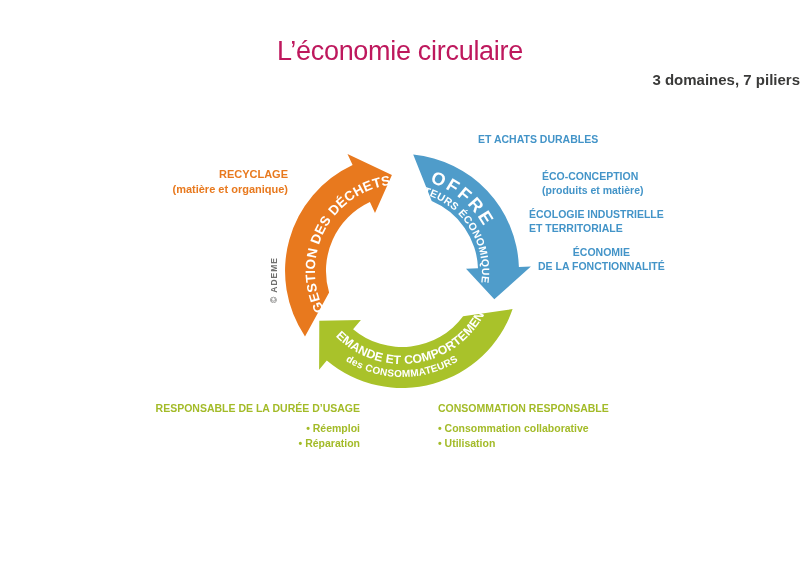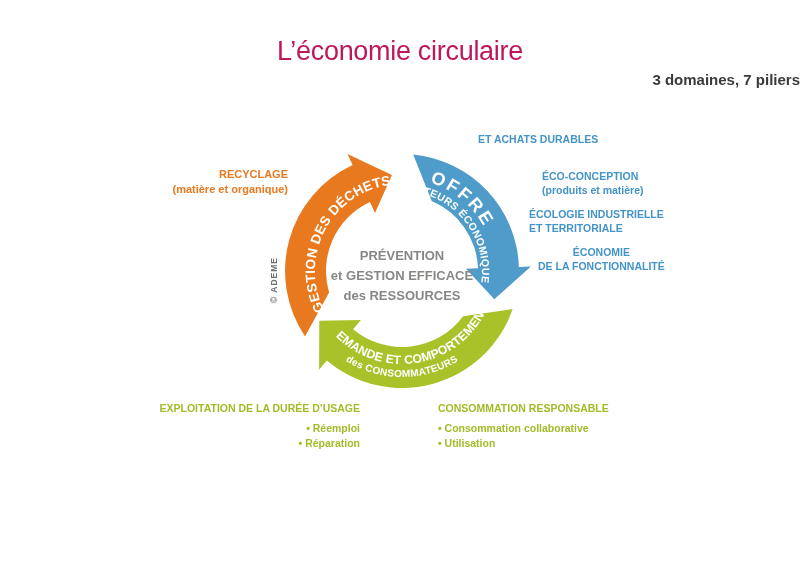--- a/index.html
+++ b/index.html
@@ -75,25 +75,20 @@
       <textPath href="#tp-acteurs" startOffset="50%" text-anchor="middle">des ACTEURS ÉCONOMIQUES</textPath>
     </text>
     <text class="arc-text t-demande">
       <textPath href="#tp-demande" startOffset="50%" text-anchor="middle">DEMANDE ET COMPORTEMENT</textPath>
     </text>
     <text class="arc-text t-conso">
       <textPath href="#tp-conso" startOffset="50%" text-anchor="middle">des CONSOMMATEURS</textPath>
     </text>
   </svg>
 
-  <div class="abs center-label">
-    <div>PRÉVENTION</div>
-    <div>et GESTION EFFICACE</div>
-    <div>des RESSOURCES</div>
-  </div>
 
   <div class="abs credit">© ADEME</div>
 
   <div class="abs recycling" style="color: rgb(232, 121, 30);">
     <div>RECYCLAGE</div>
     <div>(matière et organique)</div>
   </div>
 
   <div class="abs pillar pillar-0" style="color: rgb(67, 148, 200);">
     <div>ET ACHATS DURABLES</div>
@@ -105,21 +100,21 @@
   <div class="abs pillar pillar-2" style="color: rgb(67, 148, 200);">
     <div>ÉCOLOGIE INDUSTRIELLE</div>
     <div>ET TERRITORIALE</div>
   </div>
   <div class="abs pillar pillar-3" style="color: rgb(67, 148, 200);">
     <div>ÉCONOMIE</div>
     <div>DE LA FONCTIONNALITÉ</div>
   </div>
 
   <div class="abs pillar-list duration" style="color: rgb(163, 187, 40);">
-    <div class="hd">EXPLOITATION DE LA DURÉE D’USAGE</div>
+    <div class="hd">RESPONSABLE DE LA DURÉE D’USAGE</div>
     <div class="li">Réemploi</div>
     <div class="li">Réparation</div>
   </div>
 
   <div class="abs pillar-list consumption" style="color: rgb(163, 187, 40);">
     <div class="hd">CONSOMMATION RESPONSABLE</div>
     <div class="li">Consommation collaborative</div>
     <div class="li">Utilisation</div>
   </div>
 

